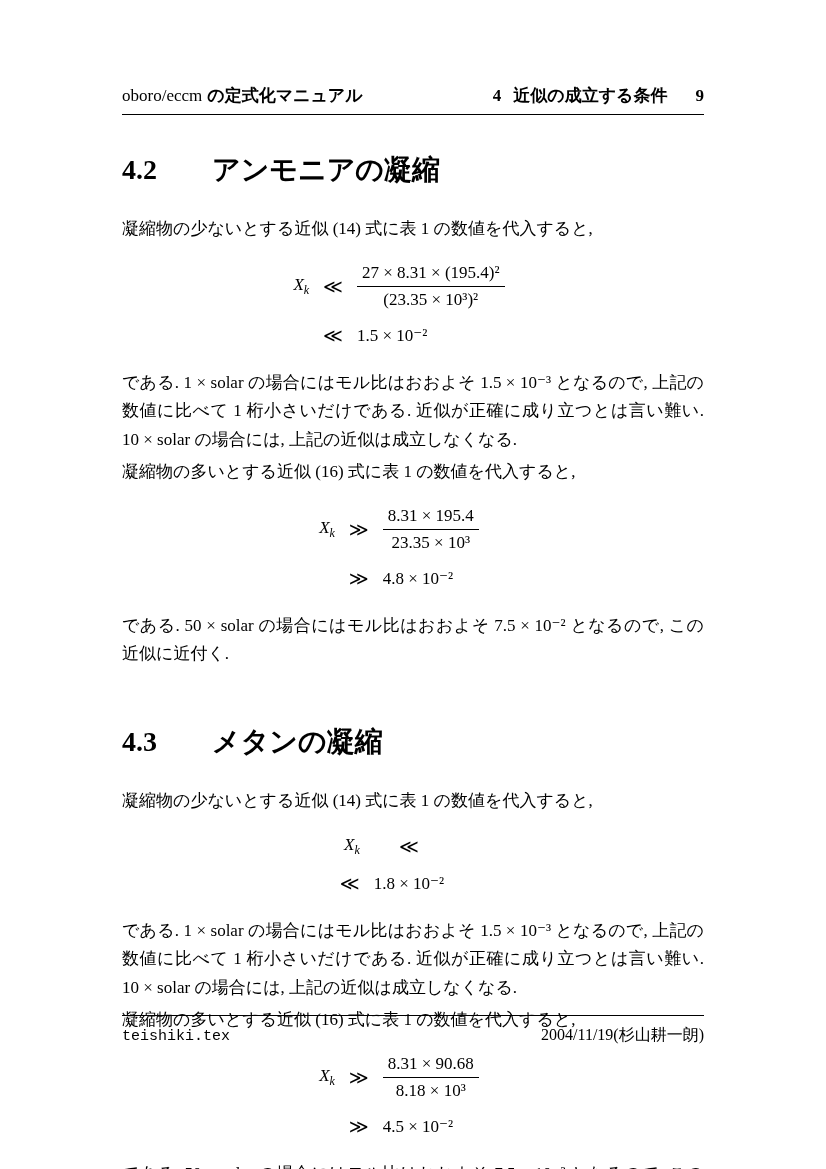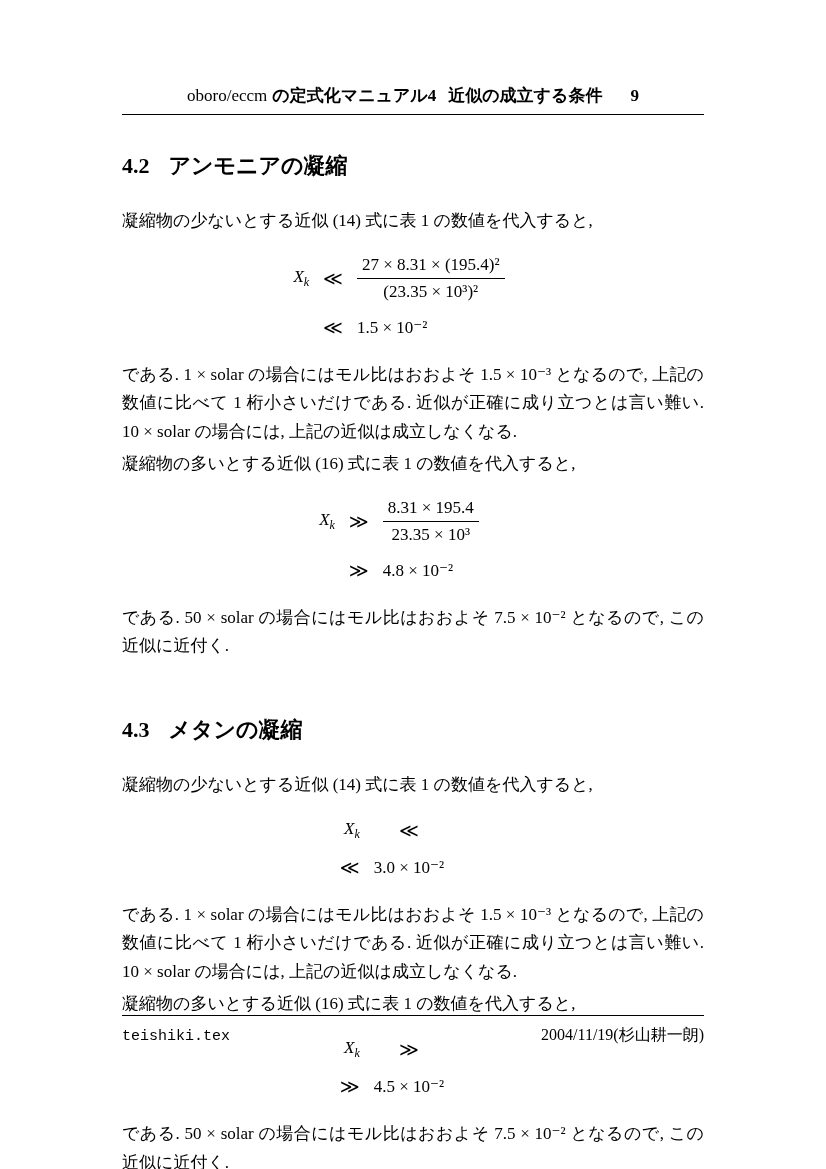--- a/index.html
+++ b/index.html
@@ -11,38 +11,38 @@
     position: relative;
     overflow: hidden;
   }
   .content {
     position: absolute;
     left: 122px; top: 84px;
     width: 582px;
   }
   
   .runhead {
-    display: flex; justify-content: center; align-items: baseline;
+    display: flex; justify-content: space-between; align-items: baseline;
     border-bottom: 1.5px solid #000;
     padding-bottom: 7px;
     font-size: 17px;
   }
   .runhead .jp {
     font-family: "Liberation Sans", "DejaVu Sans", sans-serif;
     font-weight: bold;
   }
   .runhead-left .jp { margin-left: 5px; }
   .runhead-right { display: flex; align-items: baseline; }
   .runhead-right .sec-no { margin-right: 12px; font-weight: bold; }
   .runhead-right .pageno { margin-left: 28px; font-weight: bold; }
   
   .sec-heading {
     margin: 36px 0 26px 0;
-    font-size: 22px; font-weight: bold;
-    display: flex; align-items: baseline;
+    font-size: 28px; font-weight: bold;
+    display: flex; align-items: baseline; gap: 36px;
   }
   .sec-heading .no { font-family: "Liberation Serif", "DejaVu Serif", serif; }
   .sec-heading .ttl {
     font-family: "Liberation Sans", "DejaVu Sans", sans-serif;
     margin-left: 19px;
   }
   .sec2 { margin-top: 54px; }
   
   p.body-par {
     font-size: 17px;
@@ -153,32 +153,38 @@
   </div>
 
   <p class="body-par">凝縮物の少ないとする近似 (14) 式に表 1 の数値を代入すると,</p>
 
   <div class="equation">
     <div class="eq-grid">
       <span class="eq-lhs"><i>X</i><sub>k</sub></span>
       <span class="eq-rel">≪</span>
       <span class="eq-lhs"></span>
       <span class="eq-rel">≪</span>
-      <span class="eq-rhs">3.0 × 10⁻²</span>
+      <span class="eq-rhs">1.8 × 10⁻²</span>
     </div>
   </div>
 
   <p class="body-par">である. 1 × solar の場合にはモル比はおおよそ 1.5 × 10⁻³ となるので, 上記の数値に比べて 1 桁小さいだけである. 近似が正確に成り立つとは言い難い. 10 × solar の場合には, 上記の近似は成立しなくなる.</p>
 
   <p class="body-par">凝縮物の多いとする近似 (16) 式に表 1 の数値を代入すると,</p>
 
   <div class="equation">
     <div class="eq-grid">
       <span class="eq-lhs"><i>X</i><sub>k</sub></span>
       <span class="eq-rel">≫</span>
+      <span class="eq-rhs">
+        <span class="frac">
+          <span class="num">8.31 × 90.68</span>
+          <span class="den">8.18 × 10³</span>
+        </span>
+      </span>
       <span class="eq-lhs"></span>
       <span class="eq-rel">≫</span>
       <span class="eq-rhs">4.5 × 10⁻²</span>
     </div>
   </div>
 
   <p class="body-par">である. 50 × solar の場合にはモル比はおおよそ 7.5 × 10⁻² となるので, この近似に近付く.</p>
 
 </div>
 

